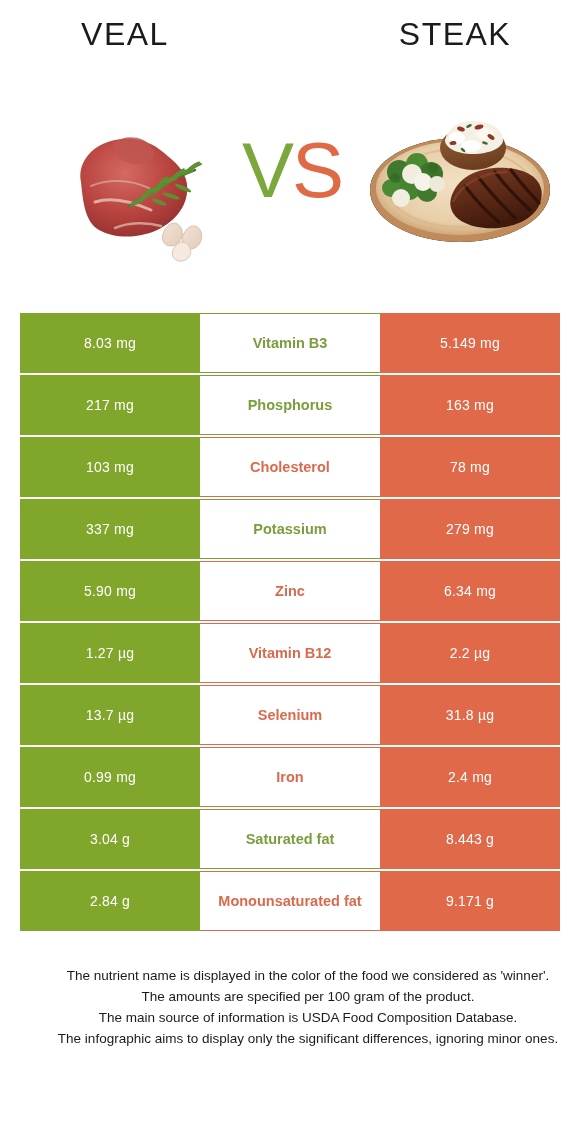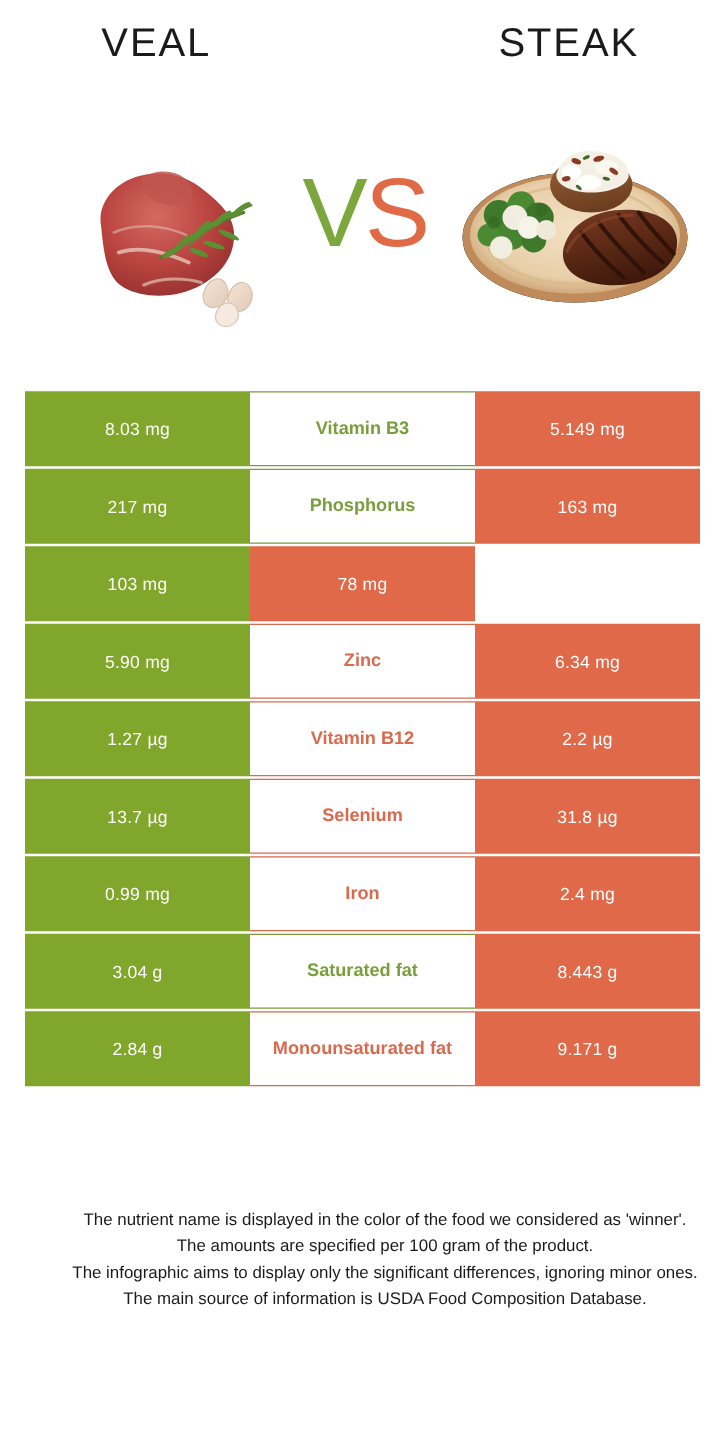--- a/index.html
+++ b/index.html
@@ -205,23 +205,29 @@
     </div>
 
     <div class="row">
       <div class="cell cell-left">217 mg</div>
       <div class="cell cell-mid win-green">Phosphorus</div>
       <div class="cell cell-right">163 mg</div>
     </div>
 
     <div class="row">
       <div class="cell cell-left">103 mg</div>
+      <div class="cell cell-mid win-red">Cholesterol</div>
       <div class="cell cell-right">78 mg</div>
     </div>
 
+    <div class="row">
+      <div class="cell cell-left">337 mg</div>
+      <div class="cell cell-mid win-green">Potassium</div>
+      <div class="cell cell-right">279 mg</div>
+    </div>
 
     <div class="row">
       <div class="cell cell-left">5.90 mg</div>
       <div class="cell cell-mid win-red">Zinc</div>
       <div class="cell cell-right">6.34 mg</div>
     </div>
 
     <div class="row">
       <div class="cell cell-left">1.27 µg</div>
       <div class="cell cell-mid win-red">Vitamin B12</div>
@@ -250,17 +256,17 @@
       <div class="cell cell-left">2.84 g</div>
       <div class="cell cell-mid win-red">Monounsaturated fat</div>
       <div class="cell cell-right">9.171 g</div>
     </div>
 
   </div>
 
   <div class="footer">
     <div>The nutrient name is displayed in the color of the food we considered as 'winner'.</div>
     <div>The amounts are specified per 100 gram of the product.</div>
+    <div>The main source of information is USDA Food Composition Database.</div>
     <div>The infographic aims to display only the significant differences, ignoring minor ones.</div>
-    <div>The main source of information is USDA Food Composition Database.</div>
   </div>
 
 </div>
 
 </body></html>

